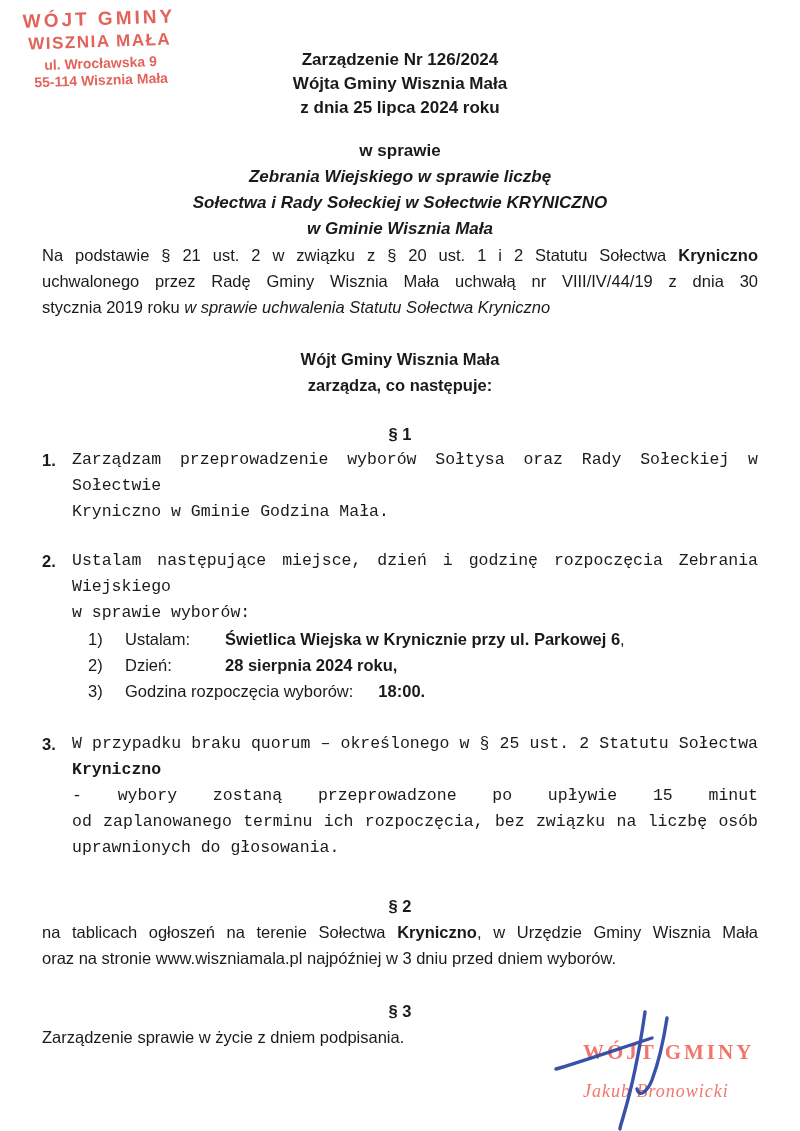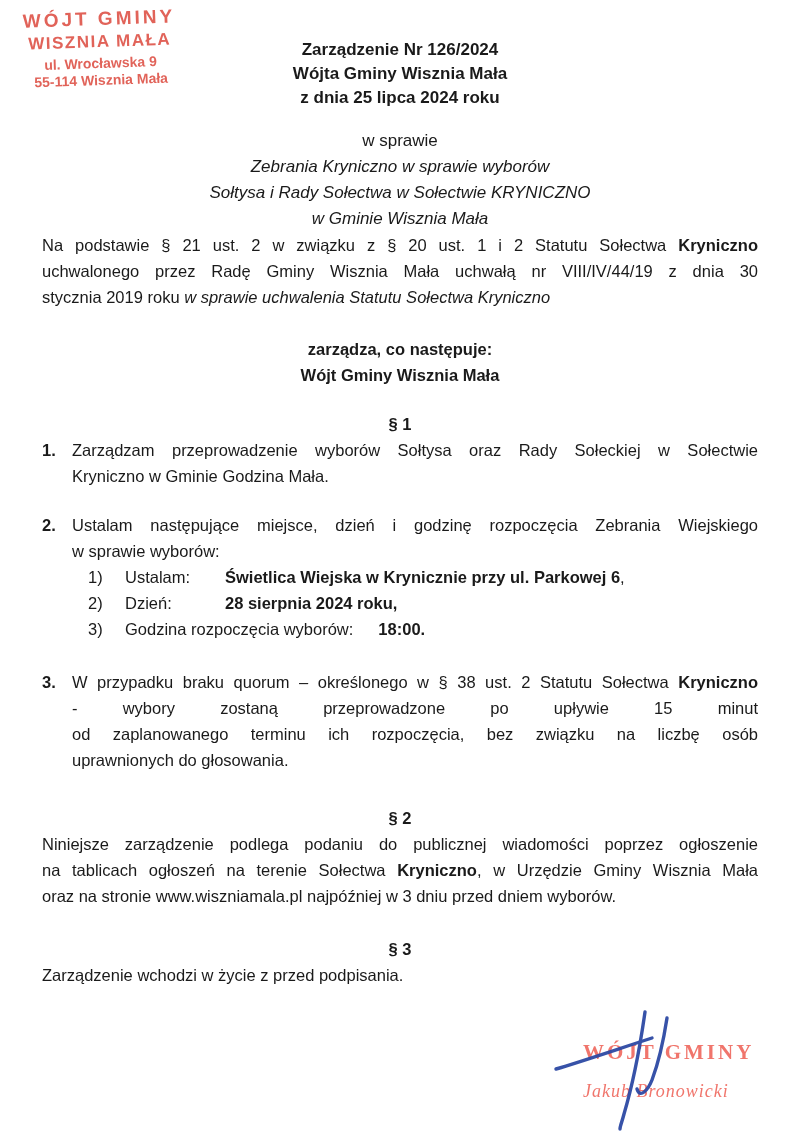--- a/index.html
+++ b/index.html
@@ -20,35 +20,35 @@
   .corner-stamp {
     position:absolute; top:8px; left:8px; width:184px;
     text-align:center; color:#dd4e43; opacity:.88;
     transform:rotate(-2deg); font-weight:bold; line-height:1.15;
   }
   .cs1 { font-size:19px; letter-spacing:3px; }
   .cs2 { font-size:17px; letter-spacing:1.5px; margin-top:2px; }
   .cs3 { font-size:14px; margin-top:4px; }
   .cs4 { font-size:14px; margin-top:1px; }
 
-  .title { margin:2px; padding-top:36px; text-align:center; font-weight:bold; font-size:17px; line-height:24px; }
-  .subject { margin-top:18px; text-align:center; font-weight:normal; font-size:17px; line-height:26px; }
+  .title { margin:12px; padding-top:36px; text-align:center; font-weight:bold; font-size:17px; line-height:24px; }
+  .subject { margin-top:18px; text-align:center; font-weight:bold; font-size:17px; line-height:26px; }
   .subject .it { font-style:italic; }
 
   .legal { }
   .order-heading { margin-top:26px; text-align:center; font-weight:bold; }
   .sec-head { margin-top:23px; text-align:center; font-weight:bold; }
   .sec-head.s2 { margin-top:32px; }
   .sec-head.s3 { margin-top:27px; }
 
   .li { display:flex; }
   .li.m1 { margin-top:23px; }
   .li.m2 { margin-top:27px; }
   .lino { width:30px; flex:none; font-weight:bold; }
-  .litext { flex:1; min-width:0; }
+  .litext { flex:1; min-width:0;font-family:Liberation Mono, monospace; }
 
   .subrow { display:flex; margin-left:46px; }
   .subno { width:37px; flex:none; }
   .sublabel.fixed { width:100px; flex:none; }
   .sublabel.gap { margin-right:25px; }
   .subvalue b { font-weight:bold; }
 
   .b { font-weight:bold; }
 
   
@@ -78,34 +78,34 @@
   <div class="content">
 
     <div class="title">
       <div>Zarządzenie Nr 126/2024</div>
       <div>Wójta Gminy Wisznia Mała</div>
       <div>z dnia 25 lipca 2024 roku</div>
     </div>
 
     <div class="subject">
       <div>w sprawie</div>
-      <div class="it">Zebrania Kryniczno w sprawie wyborów</div>
-      <div class="it">Sołtysa i Rady Sołectwa w Sołectwie KRYNICZNO</div>
+      <div class="it">Zebrania Wiejskiego w sprawie liczbę</div>
+      <div class="it">Sołectwa i Rady Sołeckiej w Sołectwie KRYNICZNO</div>
       <div class="it">w Gminie Wisznia Mała</div>
     </div>
 
     <div class="legal">
       <div class="jl"><span>Na podstawie § 21 ust. 2 w związku z § 20 ust. 1 i 2 Statutu Sołectwa</span> <span class="b">Kryniczno</span></div>
       <div class="jl">uchwalonego przez Radę Gminy Wisznia Mała uchwałą nr VIII/IV/44/19 z dnia 30</div>
       <div><span>stycznia 2019 roku</span> <span style="font-style:italic">w sprawie uchwalenia Statutu Sołectwa Kryniczno</span></div>
     </div>
 
     <div class="order-heading">
+      <div>Wójt Gminy Wisznia Mała</div>
       <div>zarządza, co następuje:</div>
-      <div>Wójt Gminy Wisznia Mała</div>
     </div>
 
     <div class="sec-head">§ 1</div>
 
     <div class="li">
       <span class="lino">1.</span>
       <div class="litext">
         <div class="jl">Zarządzam przeprowadzenie wyborów Sołtysa oraz Rady Sołeckiej w Sołectwie</div>
         <div>Kryniczno w Gminie Godzina Mała.</div>
       </div>
@@ -130,36 +130,35 @@
     </div>
     <div class="subrow">
       <span class="subno">3)</span>
       <span class="sublabel gap">Godzina rozpoczęcia wyborów:</span>
       <span class="subvalue"><b>18:00.</b></span>
     </div>
 
     <div class="li m2">
       <span class="lino">3.</span>
       <div class="litext">
-        <div class="jl"><span>W przypadku braku quorum – określonego w § 38 ust. 2 Statutu Sołectwa</span> <span class="b">Kryniczno</span></div>
+        <div class="jl"><span>W przypadku braku quorum – określonego w § 25 ust. 2 Statutu Sołectwa</span> <span class="b">Kryniczno</span></div>
         <div class="jl">- wybory zostaną przeprowadzone po upływie 15 minut</div>
         <div class="jl">od zaplanowanego terminu ich rozpoczęcia, bez związku na liczbę osób</div>
         <div>uprawnionych do głosowania.</div>
       </div>
     </div>
 
     <div class="sec-head s2">§ 2</div>
     <div>
-      <div class="jl">Niniejsze zarządzenie podlega podaniu do publicznej wiadomości poprzez ogłoszenie</div>
       <div class="jl"><span>na tablicach ogłoszeń na terenie Sołectwa</span> <span class="b">Kryniczno</span><span>, w Urzędzie Gminy Wisznia Mała</span></div>
       <div>oraz na stronie www.wiszniamala.pl najpóźniej w 3 dniu przed dniem wyborów.</div>
     </div>
 
     <div class="sec-head s3">§ 3</div>
-    <div>Zarządzenie wchodzi w życie z przed podpisania.</div>
+    <div>Zarządzenie sprawie w życie z dniem podpisania.</div>
 
   </div>
 
   <div class="sig-stamp">
     <div class="sig-title">WÓJT GMINY</div>
     <div class="sig-name">Jakub Bronowicki</div>
   </div>
 
   <svg class="sig-scrawl" width="170" height="129" viewBox="0 0 170 129">
     <g fill="none" stroke="#2d49a4" stroke-width="3.4" stroke-linecap="round" opacity="0.95">

